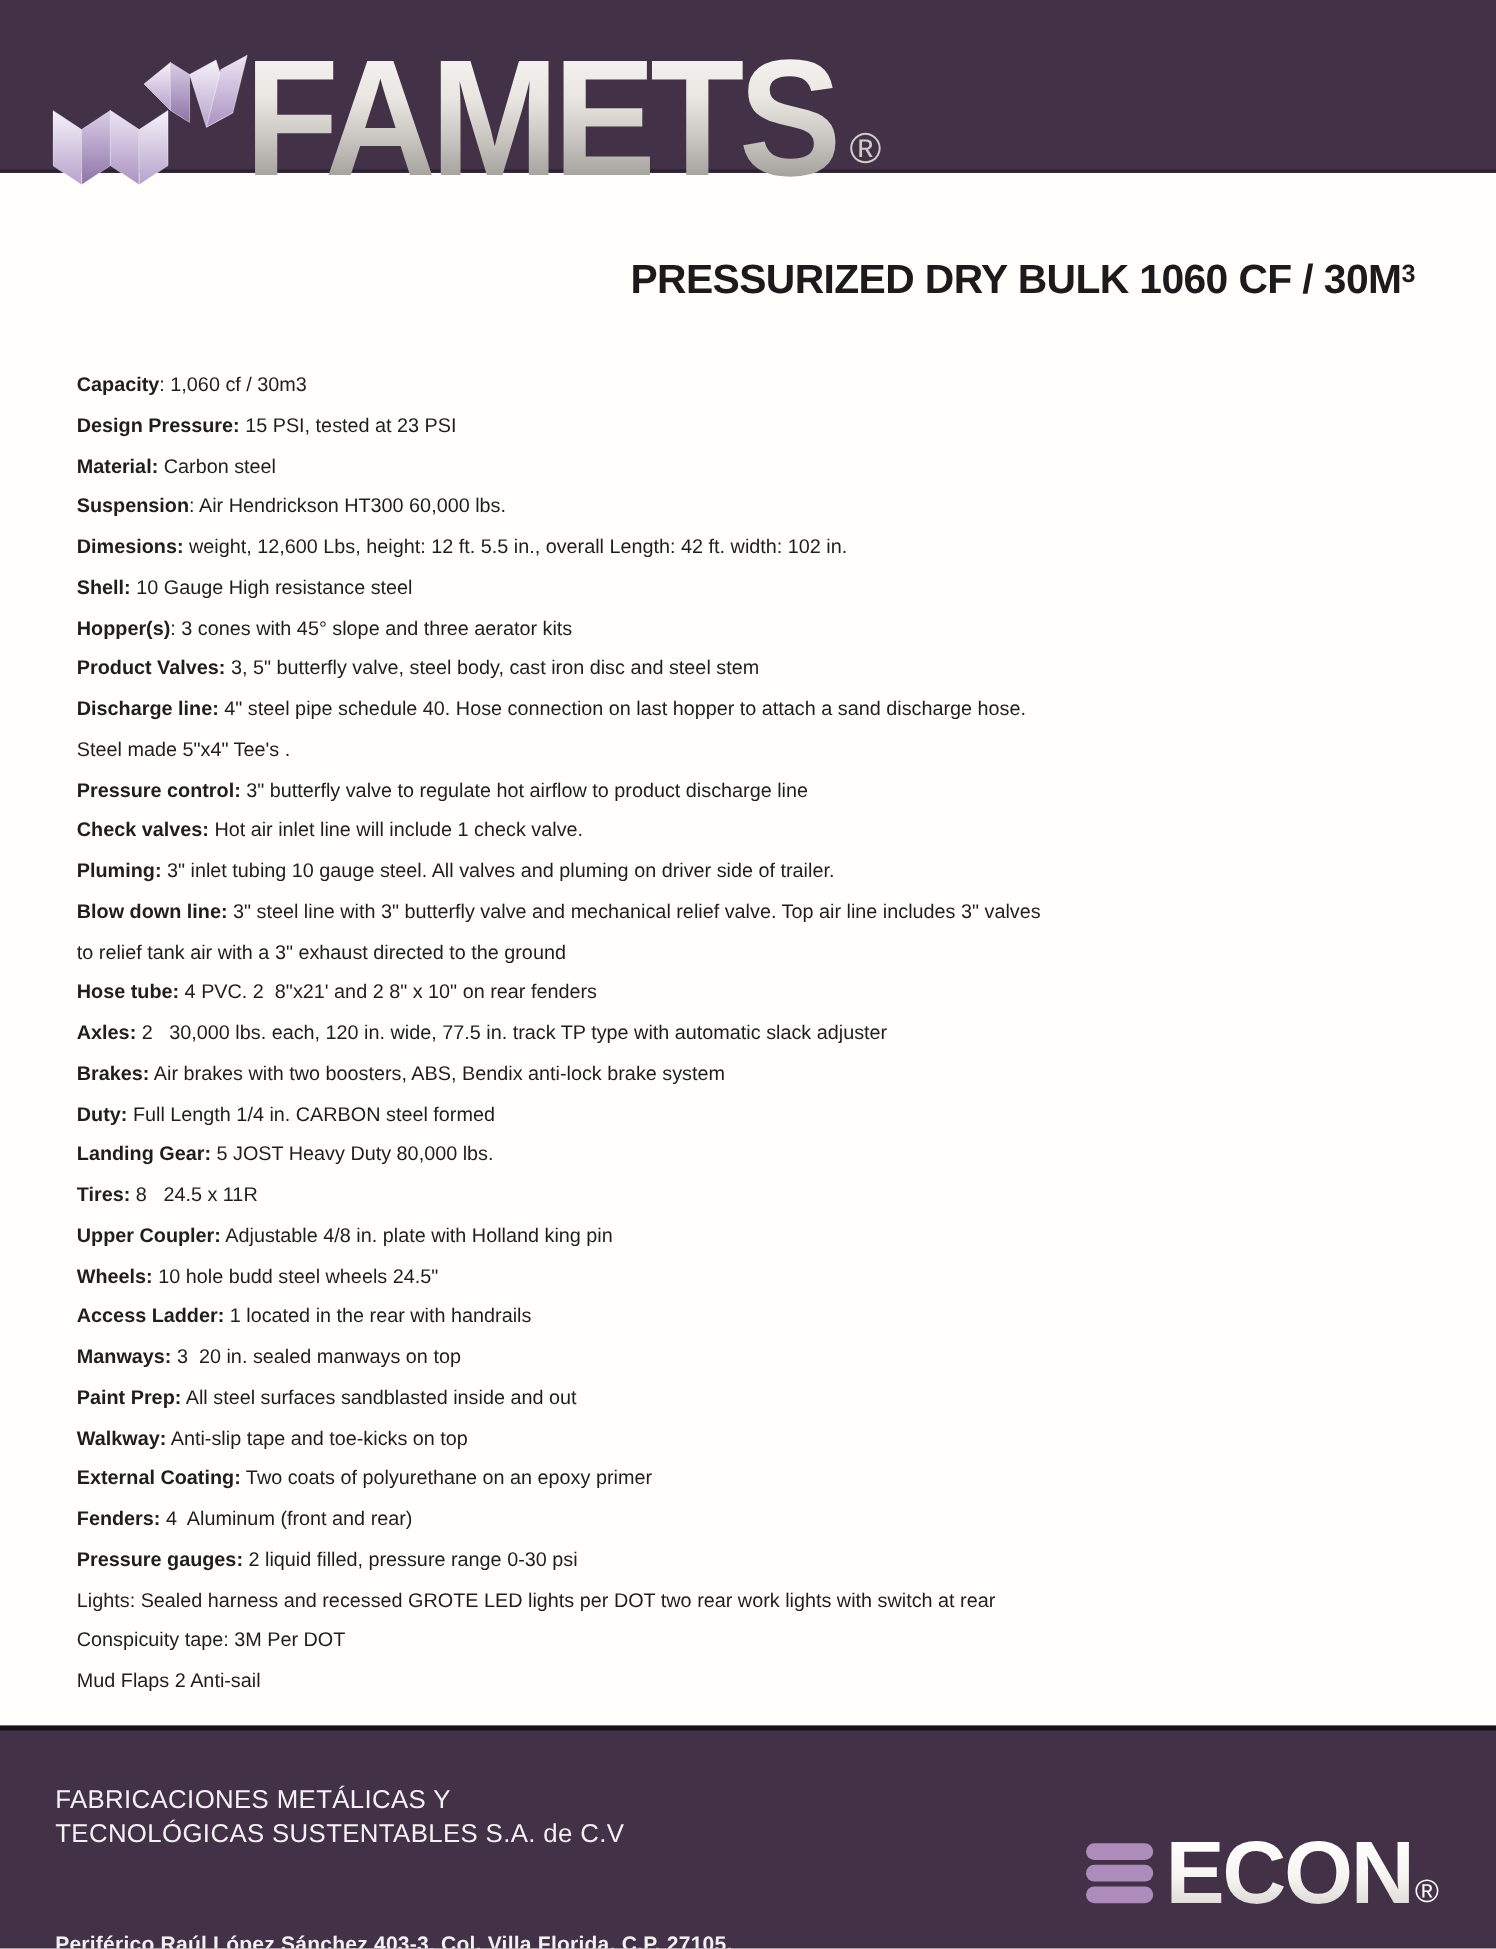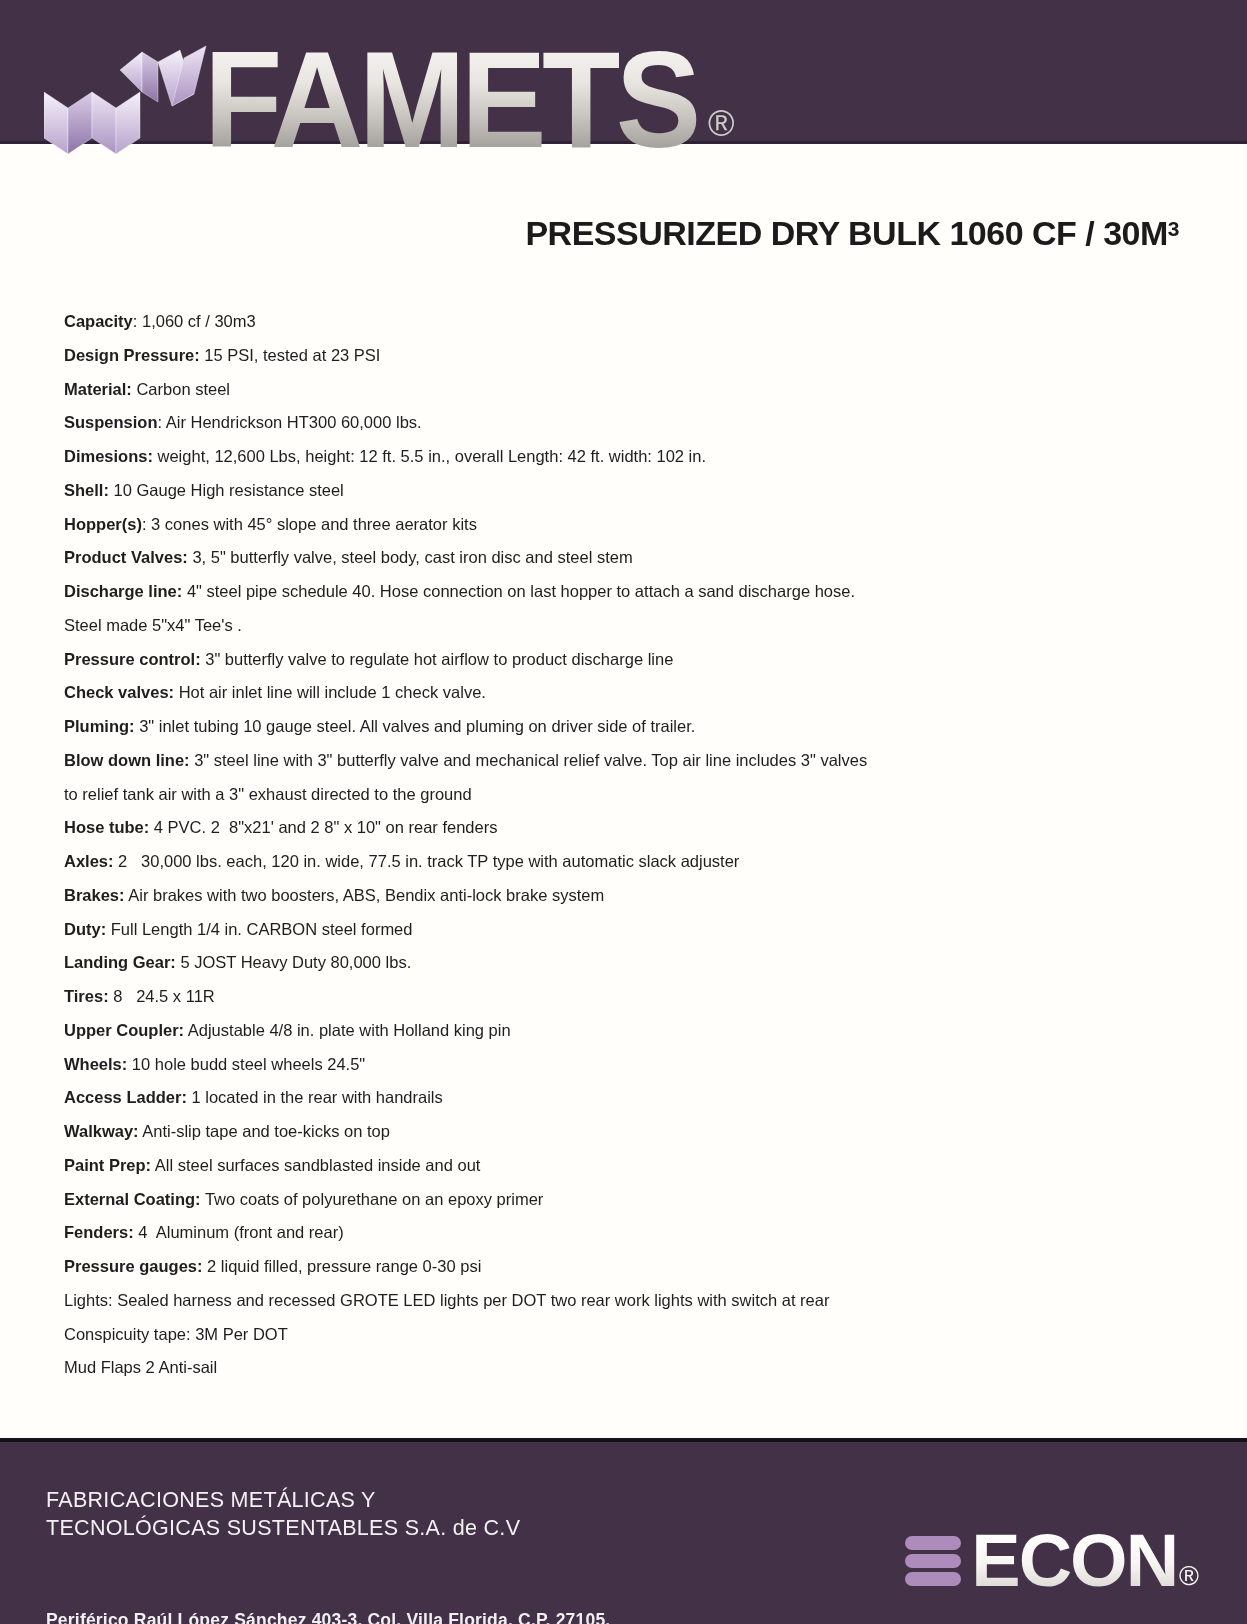--- a/index.html
+++ b/index.html
@@ -151,24 +151,25 @@
     <p class="spec-line"><b class="spec-label">Landing Gear:</b><span class="spec-value"> 5 JOST Heavy Duty 80,000 lbs.</span></p>
 
     <p class="spec-line"><b class="spec-label">Tires:</b><span class="spec-value"> 8   24.5 x 11R</span></p>
 
     <p class="spec-line"><b class="spec-label">Upper Coupler:</b><span class="spec-value"> Adjustable 4/8 in. plate with Holland king pin</span></p>
 
     <p class="spec-line"><b class="spec-label">Wheels:</b><span class="spec-value"> 10 hole budd steel wheels 24.5"</span></p>
 
     <p class="spec-line"><b class="spec-label">Access Ladder:</b><span class="spec-value"> 1 located in the rear with handrails</span></p>
 
+    <p class="spec-line"><b class="spec-label">Manways:</b><span class="spec-value"> 3  20 in. sealed manways on top</span></p>
+
+    <p class="spec-line"><b class="spec-label">Paint Prep:</b><span class="spec-value"> All steel surfaces sandblasted inside and out</span></p>
 
     <p class="spec-line"><b class="spec-label">Walkway:</b><span class="spec-value"> Anti-slip tape and toe-kicks on top</span></p>
-
-    <p class="spec-line"><b class="spec-label">Paint Prep:</b><span class="spec-value"> All steel surfaces sandblasted inside and out</span></p>
 
     <p class="spec-line"><b class="spec-label">External Coating:</b><span class="spec-value"> Two coats of polyurethane on an epoxy primer</span></p>
 
     <p class="spec-line"><b class="spec-label">Fenders:</b><span class="spec-value"> 4  Aluminum (front and rear)</span></p>
 
     <p class="spec-line"><b class="spec-label">Pressure gauges:</b><span class="spec-value"> 2 liquid filled, pressure range 0-30 psi</span></p>
 
     <p class="spec-line"><b class="spec-label"></b><span class="spec-value">Lights: Sealed harness and recessed GROTE LED lights per DOT two rear work lights with switch at rear</span></p>
 
     <p class="spec-line"><b class="spec-label"></b><span class="spec-value">Conspicuity tape: 3M Per DOT</span></p>

